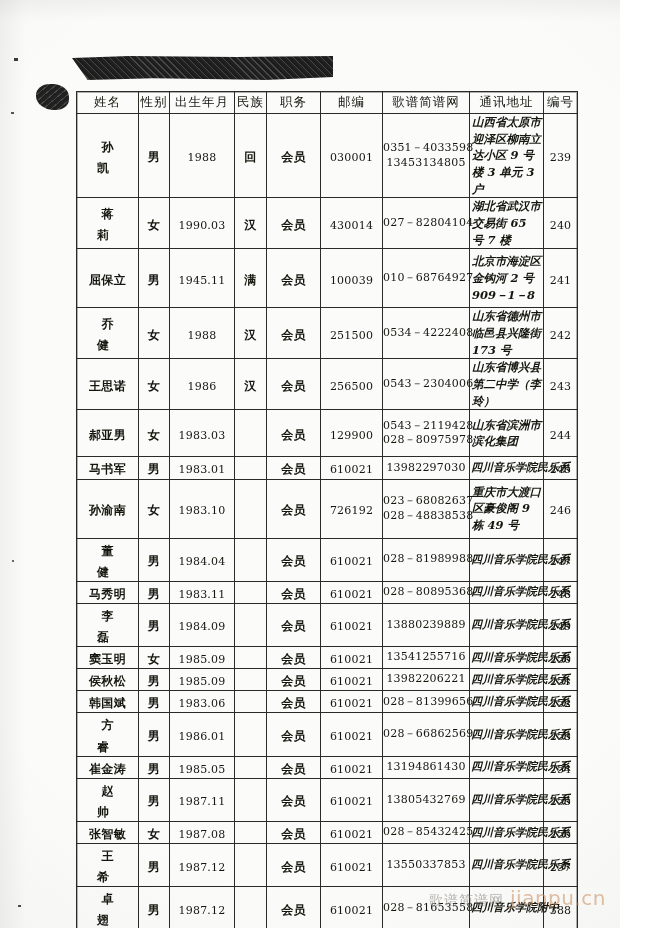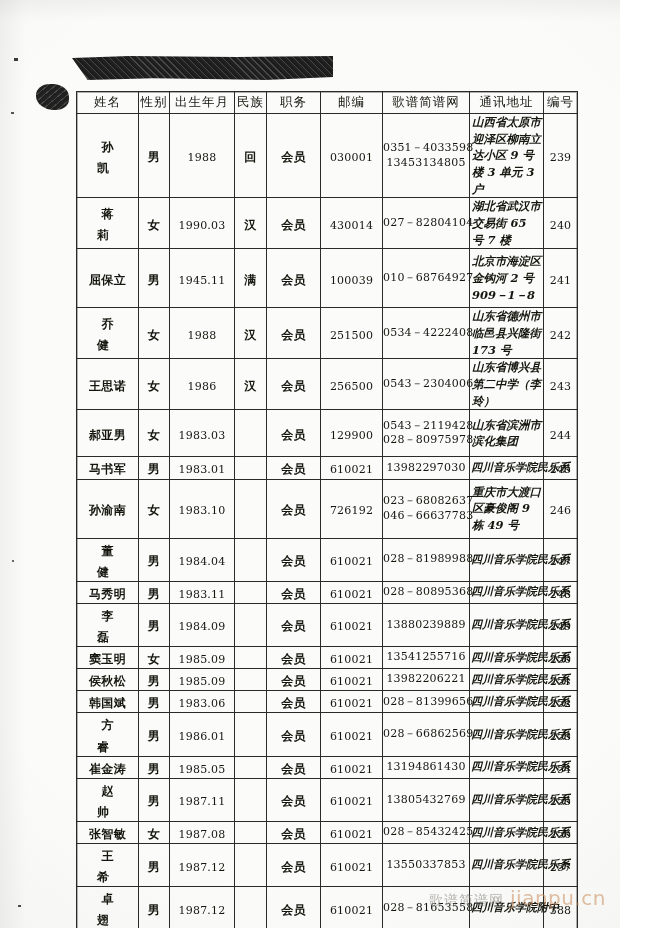--- a/index.html
+++ b/index.html
@@ -336,21 +336,21 @@
           <tr class="tall">
             <td><span class="cn">孙渝南</span></td>
             <td><span class="cn">女</span></td>
             <td><span class="num">1983.10</span></td>
             <td><span class="cn"></span></td>
             <td><span class="cn">会员</span></td>
             <td><span class="num">726192</span></td>
             <td>
               <div class="num phone-lines">
                 <span>023－68082637</span>
-                <span>046－66637783</span>
+                <span>028－48838538</span>
               </div>
             </td>
             <td>
               <span class="addr">重庆市大渡口区豪俊阁 9 栋 49 号</span>
             </td>
             <td><span class="num">246</span></td>
           </tr>
           <tr class="short">
             <td><span class="cn name2">董  健</span></td>
             <td><span class="cn">男</span></td>

